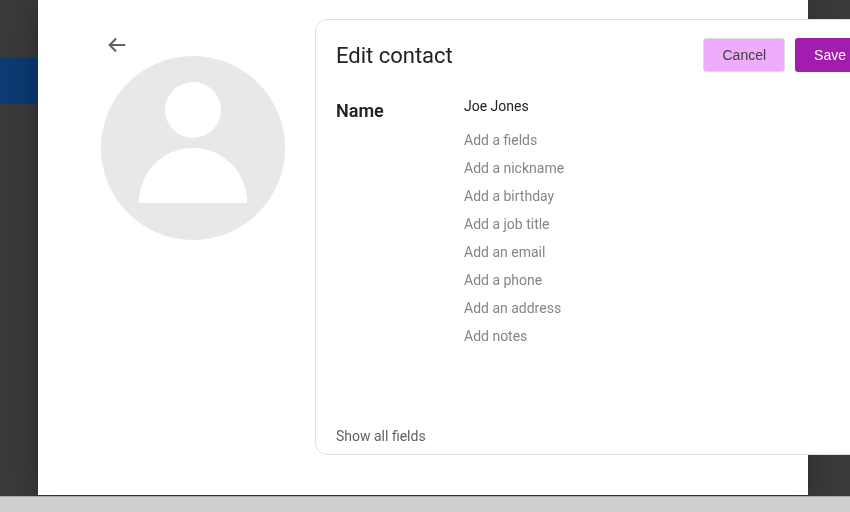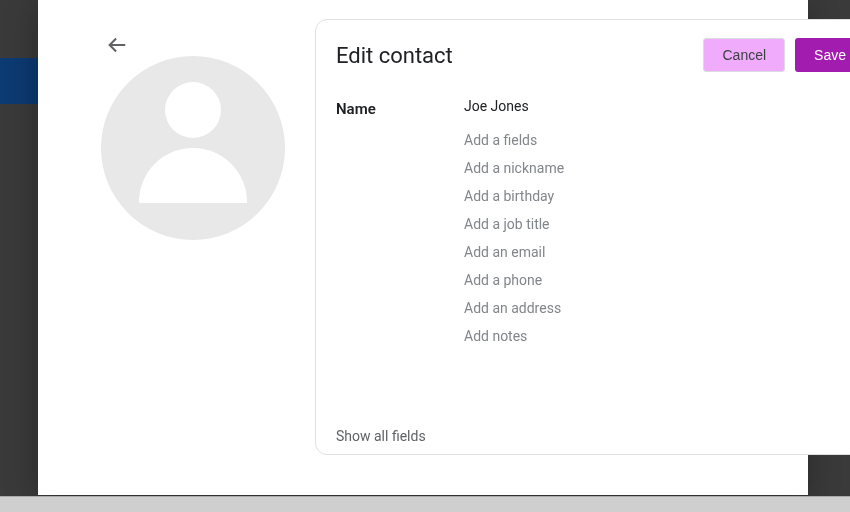--- a/index.html
+++ b/index.html
@@ -104,21 +104,21 @@
     }
     .form-body {
       padding: 16px 20px 0 20px;
     }
     .form-row {
       display: flex;
       align-items: flex-start;
     }
     .label-col {
       width: 128px;
-      font-size: 15px;
+      font-size: 18px;
       font-weight: 600;
       color: #202124;
       padding-top: 2px;
     }
     .value-col {
       flex: 1;
     }
     .name-value {
       font-size: 14px;
       color: #202124;

